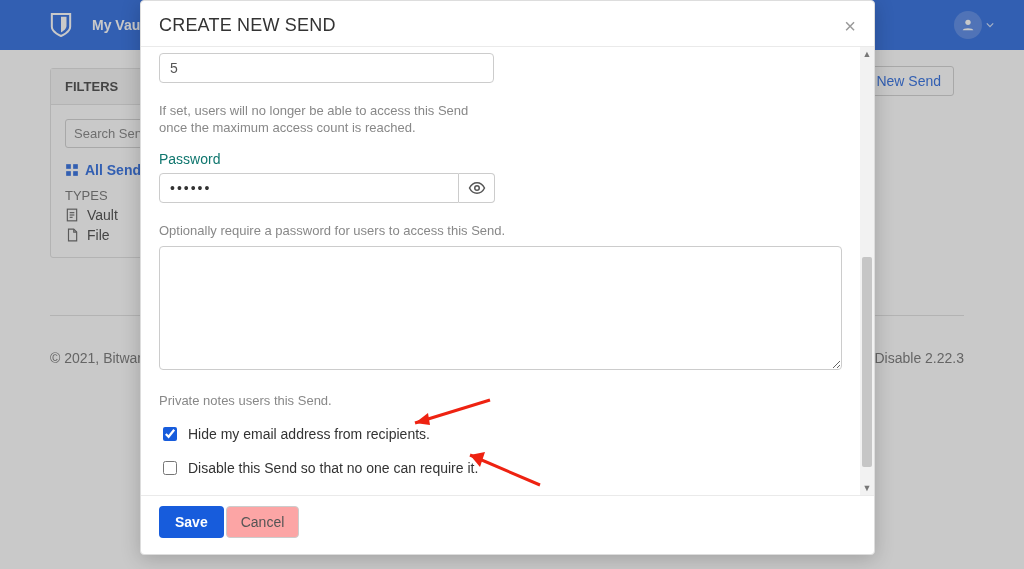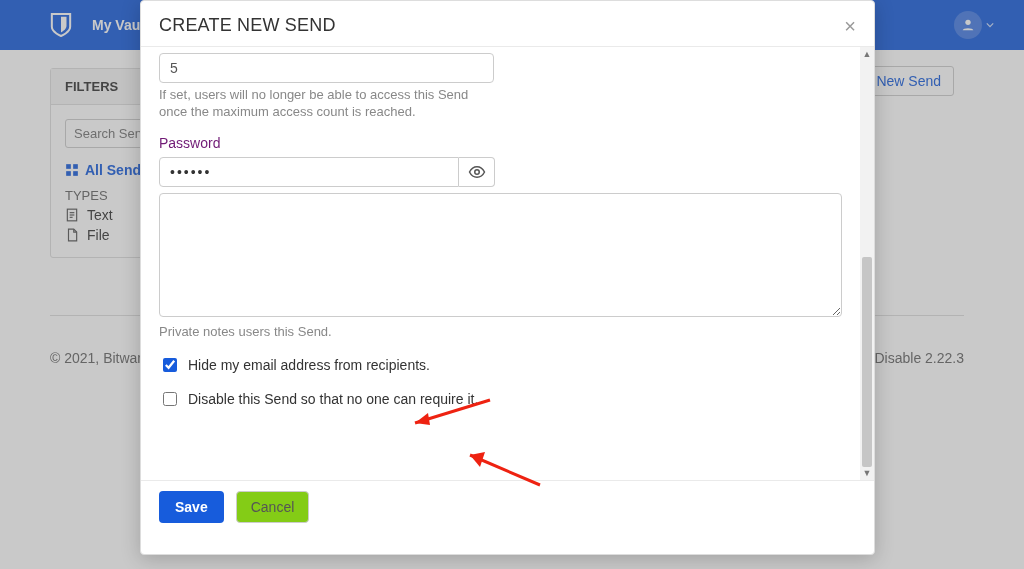--- a/index.html
+++ b/index.html
@@ -185,25 +185,25 @@
     border-radius:4px;
     padding:6px 10px;
     font-size:14px;
     color:#555;
     background:#fff;
   }
   .num-input{ width:335px; height:30px;}
   .help-text{
     color:#888;
     font-size:13px;
-    margin-top:4px;
+    margin-top:20px;
     line-height:1.3;
   }
   .field-label{
-    color:#701a75;
+    color:#0f766e;
     font-size:14px;
     margin-top:14px;
   }
   .password-row{ display:flex; margin-top:6px;}
   .password-input{
     border:1px solid #ccc;
     border-radius:4px 0 0 4px;
     padding:6px 10px;
     font-size:14px;
     color:#333;
@@ -232,30 +232,30 @@
     display:flex;align-items:center;gap:8px;
     margin-top:14px;
     font-size:14px;color:#333;
   }
   .check-row input[type=checkbox]{
     width:14px;height:14px;
     accent-color:#175cdc;
   }
 
   .modal-footer{
-    padding:10px 18px 31px 18px;
-    display:flex;gap:12px;
+    padding:10px 18px 16px 18px;
+    display:flex;gap:2px;
   }
   .btn-primary{
     background:#175cdc;color:#fff;border:none;
     padding:7px 16px;border-radius:4px;font-size:14px;
     font-weight:600;
   }
   .btn-secondary{
-    background:#84cc16;color:#555;border:1px solid #ccc;
+    background:#fca5a5;color:#555;border:1px solid #ccc;
     padding:7px 14px;border-radius:4px;font-size:14px;
   }
 
   
   .arrow-svg{ position:absolute; pointer-events:none;}
 </style>
 </head>
 <body>
 
 <div class="topbar">
@@ -295,21 +295,21 @@
           <span>All Sends</span>
         </div>
         <div class="types-label">TYPES</div>
         <div class="type-item">
           <svg class="small-icon" viewBox="0 0 24 24">
               <rect x="4" y="2" width="16" height="20" fill="none" stroke="#555" stroke-width="2"></rect>
               <line x1="8" y1="8" x2="16" y2="8" stroke="#555" stroke-width="2"></line>
               <line x1="8" y1="12" x2="16" y2="12" stroke="#555" stroke-width="2"></line>
               <line x1="8" y1="16" x2="13" y2="16" stroke="#555" stroke-width="2"></line>
             </svg>
-          <span>Text</span>
+          <span>Vault</span>
         </div>
         <div class="type-item">
           <svg class="small-icon" viewBox="0 0 24 24">
               <path d="M6 2h9l5 5v15H6z" fill="none" stroke="#555" stroke-width="2"></path>
               <path d="M15 2v5h5" fill="none" stroke="#555" stroke-width="2"></path>
             </svg>
           <span>File</span>
         </div>
       </div>
     </div>
@@ -341,20 +341,21 @@
       <div class="field-label">Password</div>
       <div class="password-row">
         <input class="password-input" type="text" value="••••••" style="">
         <div class="eye-btn">
           <svg width="18" height="18" viewBox="0 0 24 24">
               <path d="M2 12s3.5-7 10-7 10 7 10 7-3.5 7-10 7S2 12 2 12z" fill="none" stroke="#555" stroke-width="2"></path>
               <circle cx="12" cy="12" r="3" fill="none" stroke="#555" stroke-width="2"></circle>
             </svg>
         </div>
       </div>
+      <div class="help-text">Optionally require a password for users to access this Send.</div>
 
       <textarea class="notes-box" style=""></textarea>
       <div class="help-text">Private notes users this Send.</div>
 
       <label class="check-row">
         <input type="checkbox" checked="" style="">
         <span>Hide my email address from recipients.</span>
       </label>
 
       <label class="check-row">

